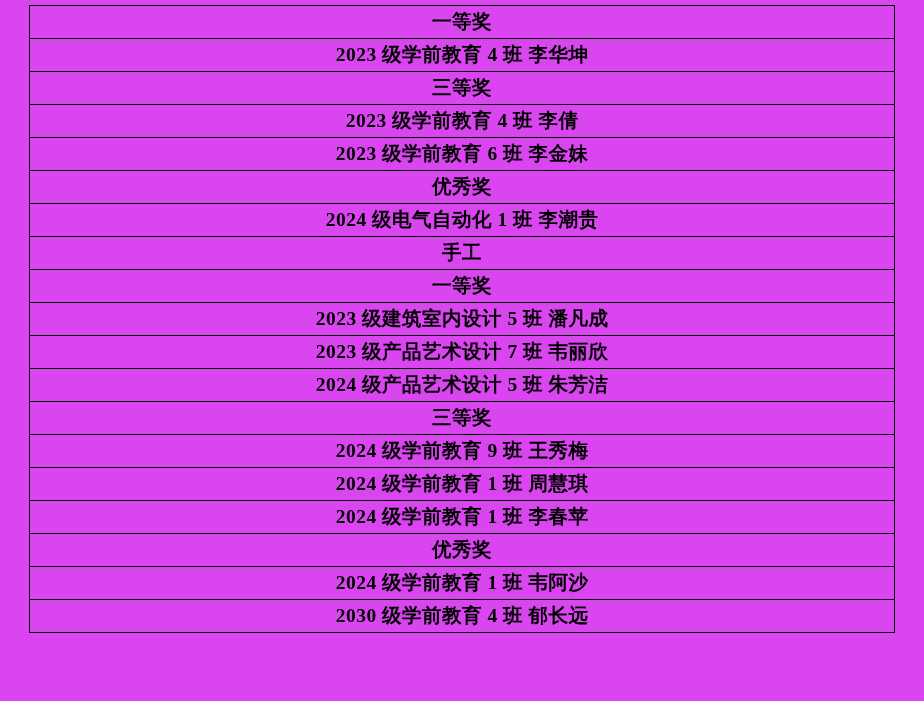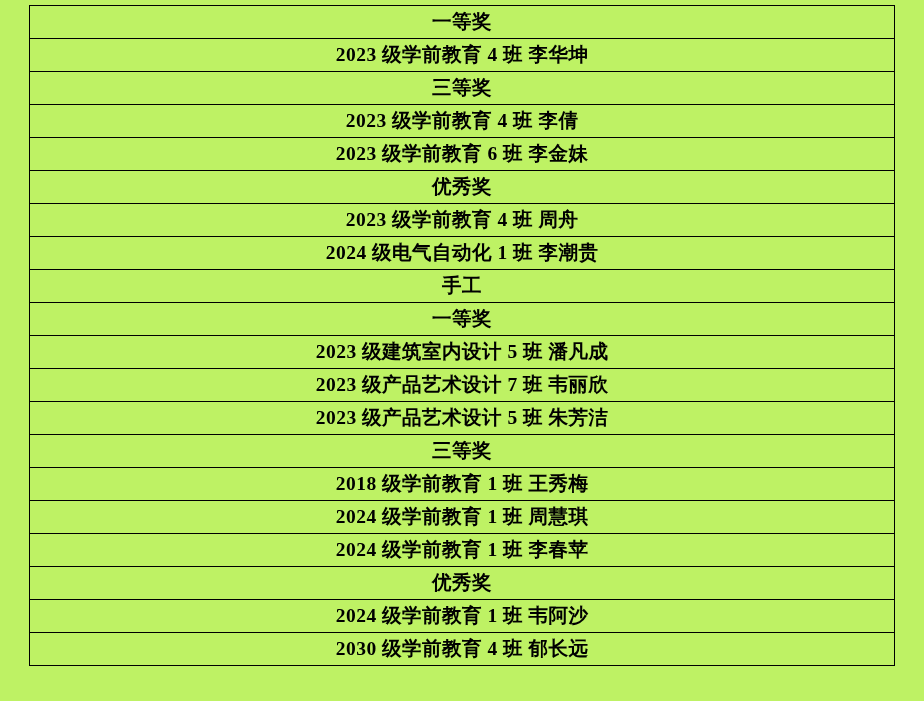--- a/index.html
+++ b/index.html
@@ -11,21 +11,21 @@
     width: 924px;
     height: 701px;
     font-family: "Liberation Serif", "DejaVu Serif", serif;
     color: #000000;
     overflow: hidden;
   }
   .page {
     position: relative;
     width: 924px;
     height: 701px;
-    background: #bef264;
+    background: #d946ef;
     box-sizing: border-box;
   }
   table.award-table {
     position: absolute;
     left: 29px;
     top: 5px;
     width: 866px;
     border-collapse: collapse;
     table-layout: fixed;
   }
@@ -65,45 +65,42 @@
         <tr>
           <td class="entry">2023 级学前教育 4 班    李倩</td>
         </tr>
         <tr>
           <td class="entry">2023 级学前教育 6 班   李金妹</td>
         </tr>
         <tr>
           <td class="award-head">优秀奖</td>
         </tr>
         <tr>
-          <td class="entry">2023 级学前教育 4 班    周舟</td>
-        </tr>
-        <tr>
           <td class="entry">2024 级电气自动化 1 班    李潮贵</td>
         </tr>
         <tr>
           <td class="award-head">手工</td>
         </tr>
         <tr>
           <td class="award-head">一等奖</td>
         </tr>
         <tr>
           <td class="entry">2023 级建筑室内设计 5 班   潘凡成</td>
         </tr>
         <tr>
           <td class="entry">2023 级产品艺术设计 7 班   韦丽欣</td>
         </tr>
         <tr>
-          <td class="entry">2023 级产品艺术设计 5 班   朱芳洁</td>
+          <td class="entry">2024 级产品艺术设计 5 班   朱芳洁</td>
         </tr>
         <tr>
           <td class="award-head">三等奖</td>
         </tr>
         <tr>
-          <td class="entry">2018 级学前教育 1 班   王秀梅</td>
+          <td class="entry">2024 级学前教育 9 班   王秀梅</td>
         </tr>
         <tr>
           <td class="entry">2024 级学前教育 1 班   周慧琪</td>
         </tr>
         <tr>
           <td class="entry">2024 级学前教育 1 班   李春苹</td>
         </tr>
         <tr>
           <td class="award-head">优秀奖</td>
         </tr>

